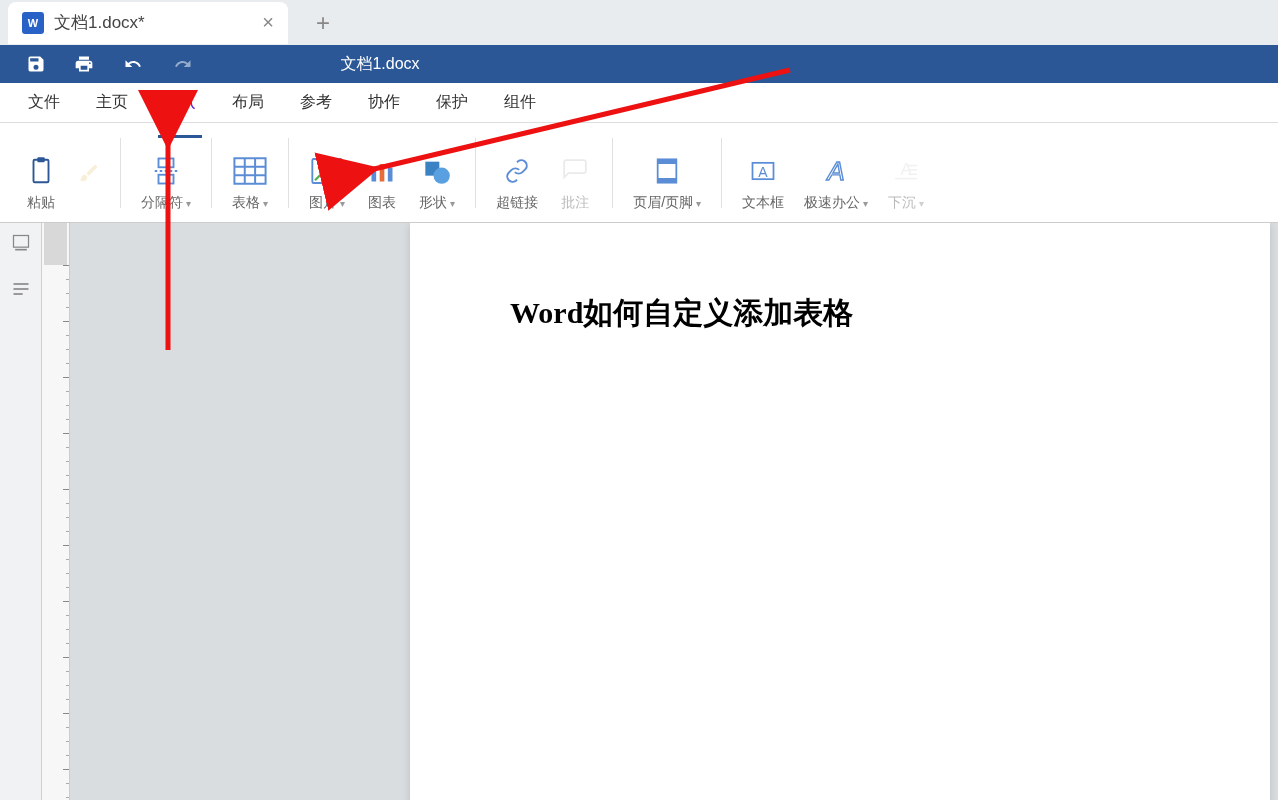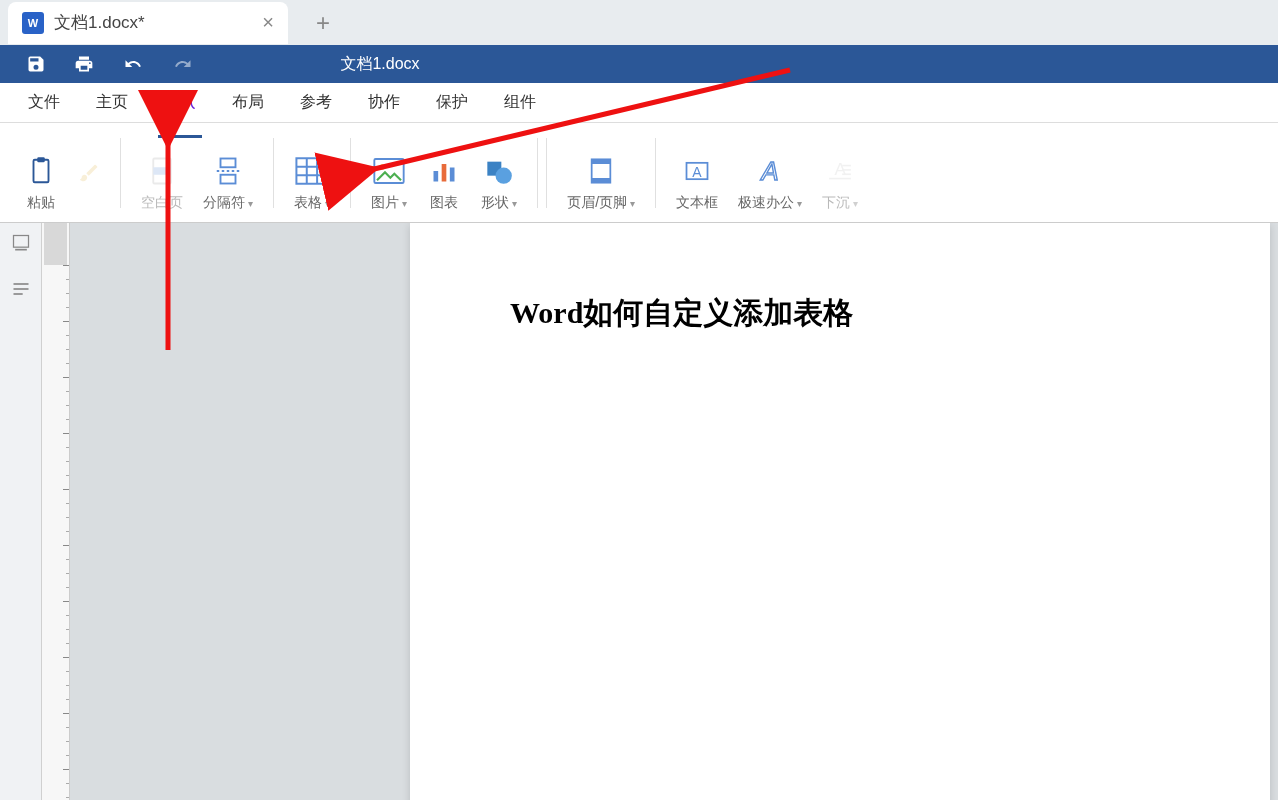--- a/index.html
+++ b/index.html
@@ -123,29 +123,20 @@
         <svg width="22" height="28" viewBox="0 0 24 24">
             <path d="M7 14c-1.66 0-3 1.34-3 3 0 1.31-1.16 2-2 2 .92 1.22 2.49 2 4 2 2.21 0 4-1.79 4-4 0-1.66-1.34-3-3-3zm13.71-9.37l-1.34-1.34a1 1 0 00-1.41 0L9 12.25 11.75 15l8.96-8.96a1 1 0 000-1.41z" fill="#e0b040"></path>
           </svg>
       </span>
       <span class="lbl">&nbsp;</span>
     </div>
   </div>
   <div class="rsep"></div>
 
   <div class="rgroup">
-    <div class="rbtn disabled">
-      <span class="ic">
-        <svg width="30" height="30" viewBox="0 0 24 24">
-            <rect x="5" y="2" width="14" height="20" rx="1" fill="none" stroke="#999" stroke-width="1.5"></rect>
-            <rect x="5" y="9" width="14" height="6" fill="#5b8dd6"></rect>
-          </svg>
-      </span>
-      <span class="lbl">空白页</span>
-    </div>
     <div class="rbtn">
       <span class="ic">
         <svg width="30" height="30" viewBox="0 0 24 24">
             <rect x="6" y="2" width="12" height="7" fill="none" stroke="#5b8dd6" stroke-width="1.5"></rect>
             <rect x="6" y="15" width="12" height="7" fill="none" stroke="#5b8dd6" stroke-width="1.5"></rect>
             <line x1="3" y1="12" x2="21" y2="12" stroke="#5b8dd6" stroke-width="1.5" stroke-dasharray="2 2"></line>
           </svg>
       </span>
       <span class="lbl">
           <span>分隔符</span>
@@ -206,20 +197,39 @@
           </svg>
       </span>
       <span class="lbl">
           <span>形状</span>
           <span class="dropdown-caret">▾</span>
         </span>
     </div>
   </div>
   <div class="rsep"></div>
 
+  <div class="rgroup">
+    <div class="rbtn">
+      <span class="ic">
+        <svg width="30" height="26" viewBox="0 0 24 24" fill="none" stroke="#5b8dd6" stroke-width="1.8">
+            <path d="M10 13a5 5 0 007 0l3-3a5 5 0 00-7-7l-1 1"></path>
+            <path d="M14 11a5 5 0 00-7 0l-3 3a5 5 0 007 7l1-1"></path>
+          </svg>
+      </span>
+      <span class="lbl">超链接</span>
+    </div>
+    <div class="rbtn disabled">
+      <span class="ic">
+        <svg width="28" height="26" viewBox="0 0 24 24">
+            <path d="M20 2H4a2 2 0 00-2 2v14l4-4h14a2 2 0 002-2V4a2 2 0 00-2-2z" fill="none" stroke="#999" stroke-width="1.6"></path>
+          </svg>
+      </span>
+      <span class="lbl">批注</span>
+    </div>
+  </div>
   <div class="rsep"></div>
 
   <div class="rgroup">
     <div class="rbtn">
       <span class="ic">
         <svg width="28" height="30" viewBox="0 0 24 24">
             <rect x="4" y="2" width="16" height="20" fill="none" stroke="#5b8dd6" stroke-width="1.5"></rect>
             <rect x="4" y="2" width="16" height="4" fill="#5b8dd6"></rect>
             <rect x="4" y="18" width="16" height="4" fill="#5b8dd6"></rect>
           </svg>

